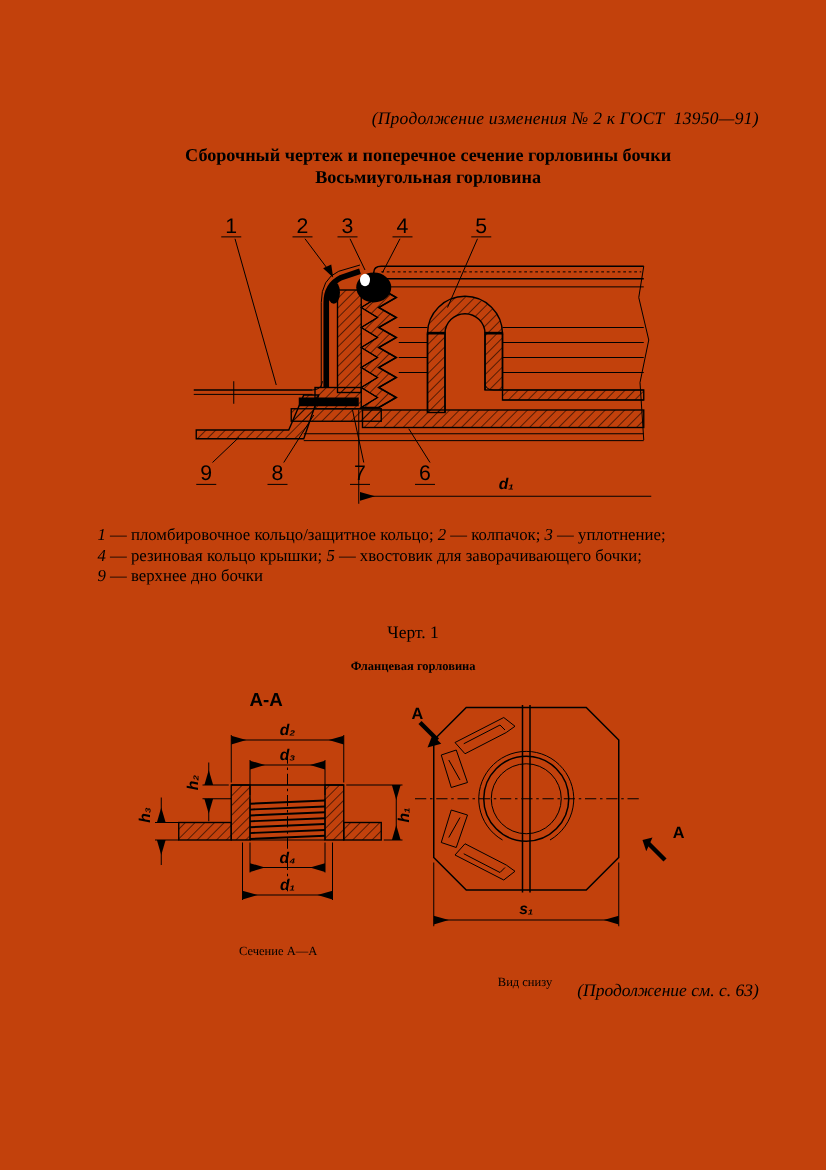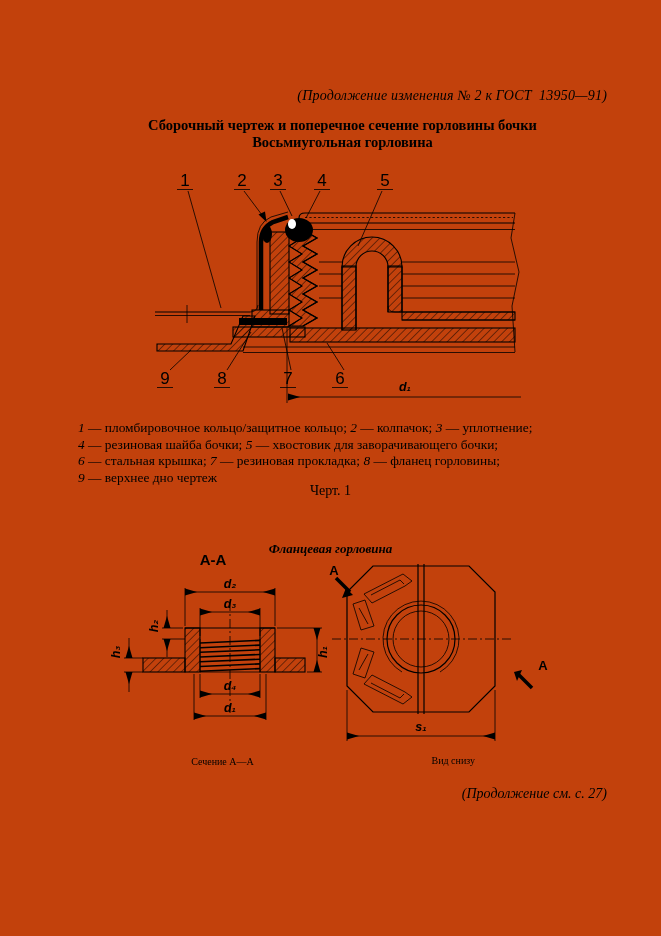--- a/index.html
+++ b/index.html
@@ -177,28 +177,27 @@
 
     <g>
       <line class="thin" x1="172" y1="168" x2="172" y2="243"></line>
       <line class="thin" x1="173" y1="237" x2="406" y2="237" marker-start="url(#arr)"></line>
       <text class="dim" x="290" y="231" text-anchor="middle">d₁</text>
     </g>
   </svg>
 
   <div class="legend">
     <div><i>1</i><span> — пломбировочное кольцо/защитное кольцо; </span><i>2</i><span> — колпачок; </span><i>3</i><span> — уплотнение;</span></div>
-    <div><i>4</i><span> — резиновая  шайба  бочки;  </span><i>5</i><span> — хвостовик  для  заворачивающего бочки;</span></div>
-    <div><i>6</i><span> — стальная  крышка;  </span><i>7</i><span> — резиновая  прокладка;  </span><i>8</i><span> — фланец  горловины;</span></div>
-    <div><i>9</i><span> — верхнее дно чертеж</span></div>
+    <div><i>4</i><span> — резиновая  кольцо  крышки;  </span><i>5</i><span> — хвостовик  для  заворачивающего бочки;</span></div>
+    <div><i>9</i><span> — верхнее дно бочки</span></div>
   </div>
 
-  <div class="caption-center" style="top:483px;">Черт. 1</div>
-
-  <div class="caption-center" style="top:541px;font-weight:bold;font-size:13px;font-style:italic;">Фланцевая горловина</div>
+  <div class="caption-center" style="top:499px;">Черт. 1</div>
+
+  <div class="caption-center" style="top:528px;font-weight:bold;font-size:10px;">Фланцевая горловина</div>
 
   <svg class="fig" style="left:110px;top:548px;" width="445" height="205" viewBox="0 0 445 205">
 
     <g>
       <text class="seclbl" x="103" y="17" text-anchor="middle">А-А</text>
 
       <rect class="hatch" x="33" y="110" width="42" height="14"></rect>
       <rect class="hatch" x="165" y="110" width="30" height="14"></rect>
 
       <rect class="hatch" x="75" y="80" width="15" height="44"></rect>
@@ -292,16 +291,16 @@
       </g>
 
       <line class="thin" x1="237" y1="142" x2="237" y2="193"></line>
       <line class="thin" x1="385" y1="142" x2="385" y2="193"></line>
       <line class="thin" x1="237" y1="188" x2="385" y2="188" marker-start="url(#arr)" marker-end="url(#arr)"></line>
       <text class="dim" x="311" y="183" text-anchor="middle">s₁</text>
     </g>
   </svg>
 
   <div class="cap-abs" style="left:150px;top:756px;width:145px;text-align:center;">Сечение А—А</div>
-  <div class="cap-abs" style="left:365px;top:755px;width:110px;text-align:right;">Вид снизу</div>
-  <div class="ftr-note">(Продолжение см. с. 27)</div>
+  <div class="cap-abs" style="left:365px;top:781px;width:110px;text-align:center;">Вид снизу</div>
+  <div class="ftr-note">(Продолжение см. с. 63)</div>
 
 </div>
 
 </body></html>

